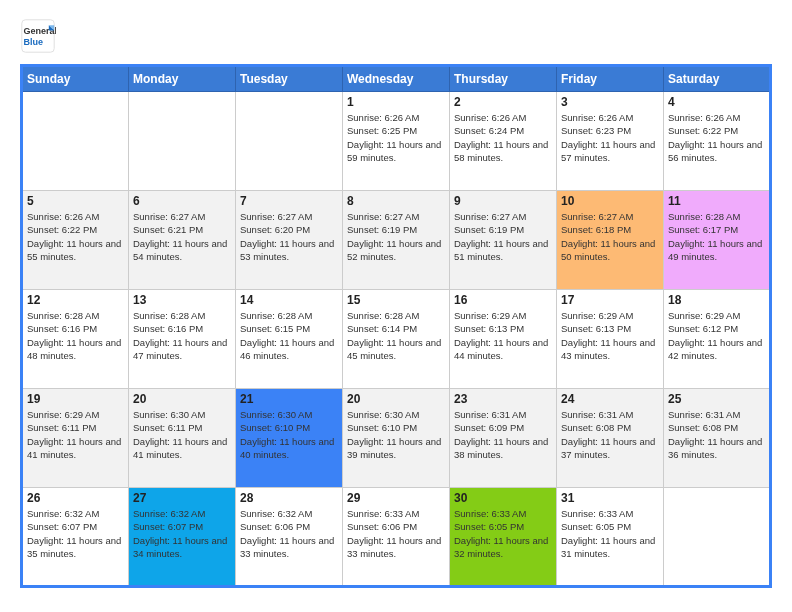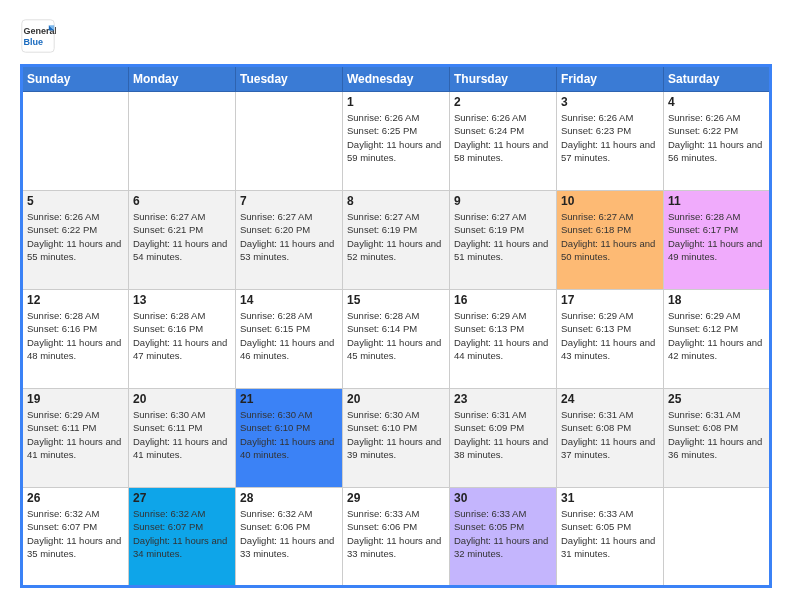--- a/index.html
+++ b/index.html
@@ -316,21 +316,21 @@
             <div class="day-info" style="white-space: pre-line;">Sunrise: 6:32 AM
 Sunset: 6:06 PM
 Daylight: 11 hours and 33 minutes.</div>
           </td>
           <td style="background: rgb(255, 255, 255);">
             <span class="day-num">29</span>
             <div class="day-info" style="white-space: pre-line;">Sunrise: 6:33 AM
 Sunset: 6:06 PM
 Daylight: 11 hours and 33 minutes.</div>
           </td>
-          <td style="background: #c4b5fd; margin-left: 27px;">
+          <td style="background: #84cc16; margin-left: 27px;">
             <span class="day-num">30</span>
             <div class="day-info" style="white-space: pre-line;">Sunrise: 6:33 AM
 Sunset: 6:05 PM
 Daylight: 11 hours and 32 minutes.</div>
           </td>
           <td style="background: rgb(255, 255, 255);">
             <span class="day-num">31</span>
             <div class="day-info" style="white-space: pre-line;">Sunrise: 6:33 AM
 Sunset: 6:05 PM
 Daylight: 11 hours and 31 minutes.</div>

